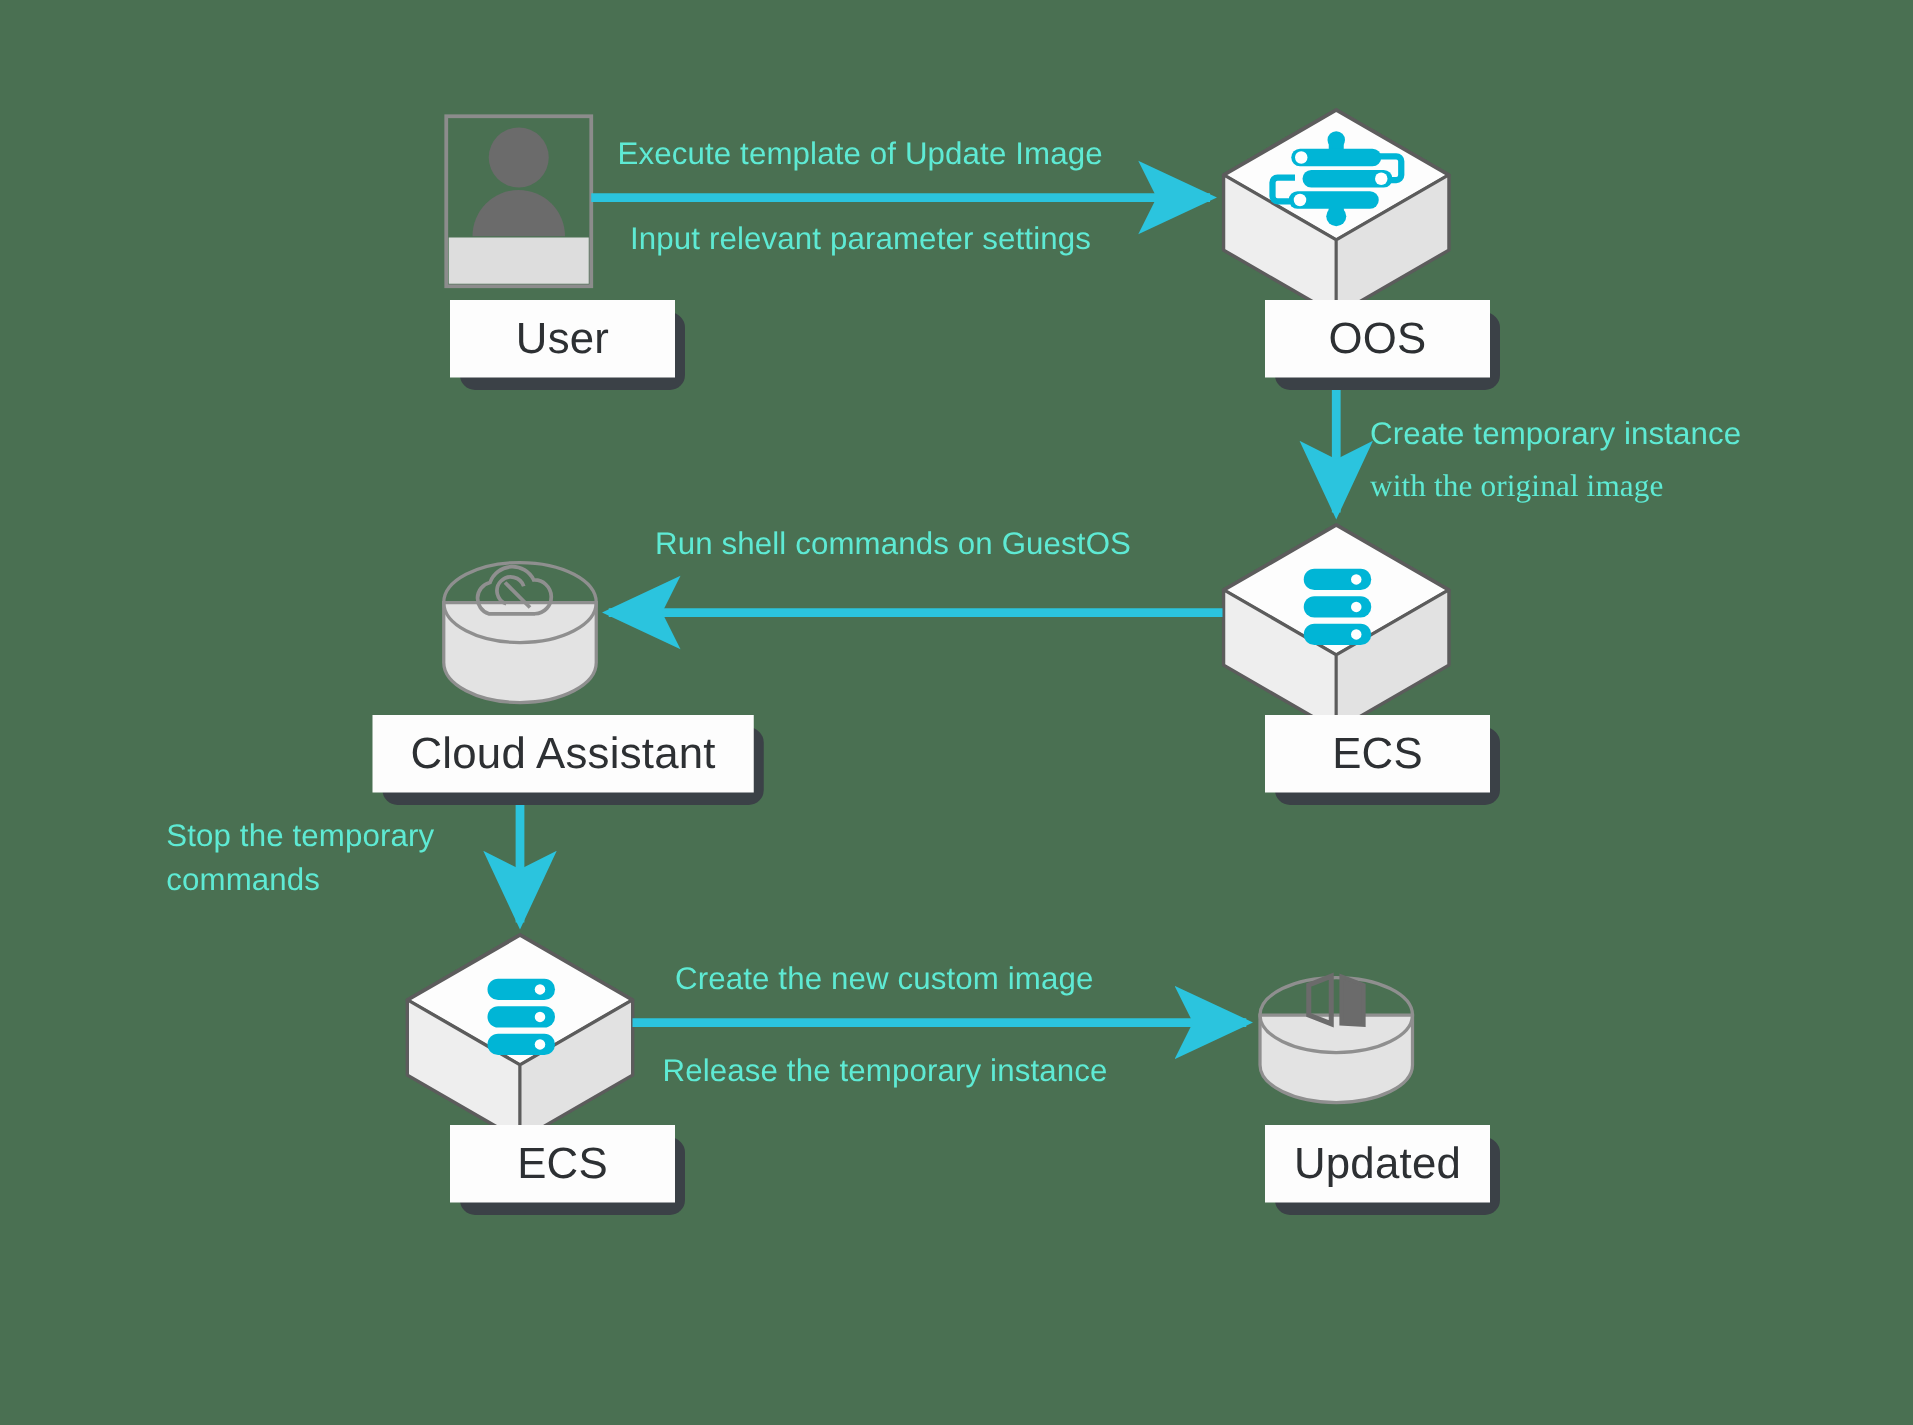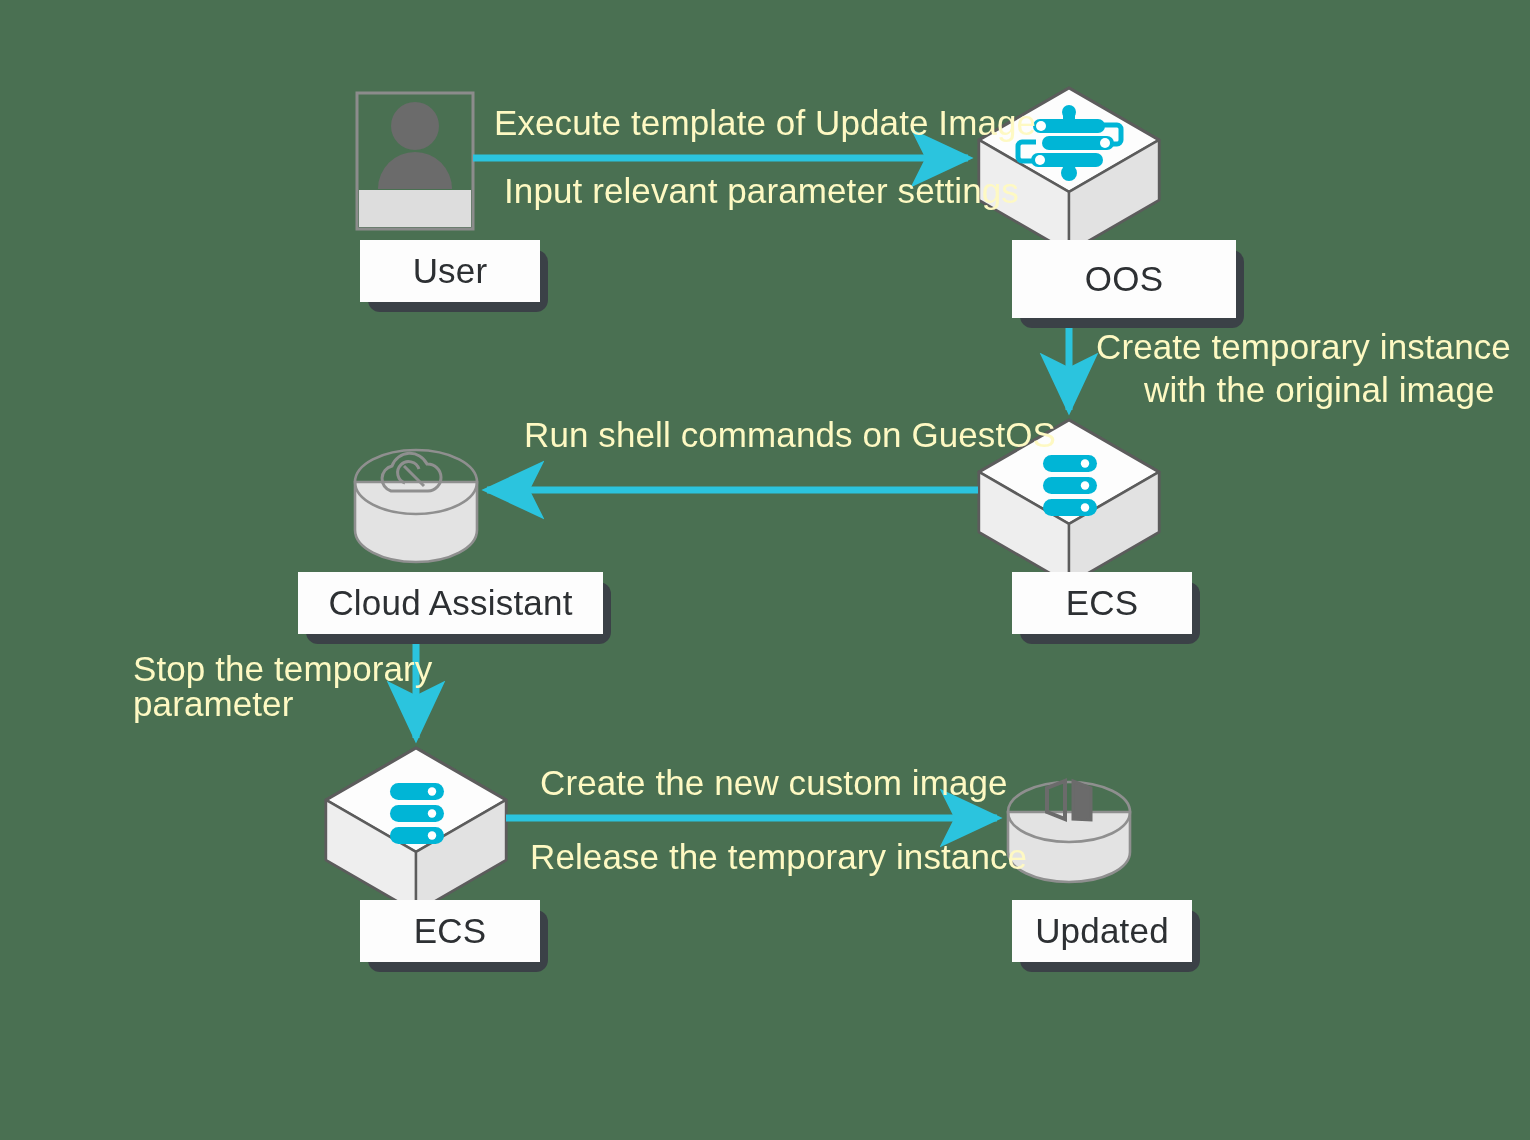--- a/index.html
+++ b/index.html
@@ -50,22 +50,22 @@
   .plate-face span {
     color: #2d3033;
     font-size: 35px;
     font-family: "Liberation Sans", sans-serif;
     letter-spacing: 0.2px;
     white-space: nowrap;
   }
   
   .edge-label {
     position: absolute;
-    color: #fef9c3;
-    font-size: 35px;
+    color: #5eead4;
+    font-size: 25px;
     line-height: 38px;
     font-family: "Liberation Sans", sans-serif;
     white-space: pre;
     letter-spacing: 0.1px;
   }
 </style>
 </head>
 <body>
 
 <div id="canvas">
@@ -171,21 +171,21 @@
     </g>
   </svg>
 
   <div class="plate" style="left:325px; top:240px; width:180px; height:62px;">
     <div class="plate-shadow"></div>
     <div class="plate-face">
       <span>User</span>
     </div>
   </div>
 
-  <div class="plate" style="left:977px; top:240px; width:180px; height:78px;padding-left:44px;">
+  <div class="plate" style="left:977px; top:240px; width:180px; height:62px;">
     <div class="plate-shadow"></div>
     <div class="plate-face">
       <span>OOS</span>
     </div>
   </div>
 
   <div class="plate" style="left:977px; top:572px; width:180px; height:62px;">
     <div class="plate-shadow"></div>
     <div class="plate-face">
       <span>ECS</span>
@@ -210,23 +210,23 @@
     <div class="plate-shadow"></div>
     <div class="plate-face">
       <span>Updated</span>
     </div>
   </div>
 
   <div class="edge-label" style="left:494px; top:104px;">Execute template of Update Image</div>
   <div class="edge-label" style="left:504px; top:172px;">Input relevant parameter settings</div>
 
   <div class="edge-label" style="left:1096px; top:328px;">Create temporary instance</div>
-  <div class="edge-label" style="left:1144px; top:371px;">with the original image</div>
+  <div class="edge-label" style="left:1096px; top:371px;font-family:Liberation Serif, serif;">with the original image</div>
 
   <div class="edge-label" style="left:524px; top:416px;">Run shell commands on GuestOS</div>
 
   <div class="edge-label" style="left:133px; top:650px;">Stop the temporary</div>
-  <div class="edge-label" style="left:133px; top:685px;">parameter</div>
+  <div class="edge-label" style="left:133px; top:685px;">commands</div>
 
   <div class="edge-label" style="left:540px; top:764px;">Create the new custom image</div>
   <div class="edge-label" style="left:530px; top:838px;">Release the temporary instance</div>
 
 </div>
 
 </body></html>

